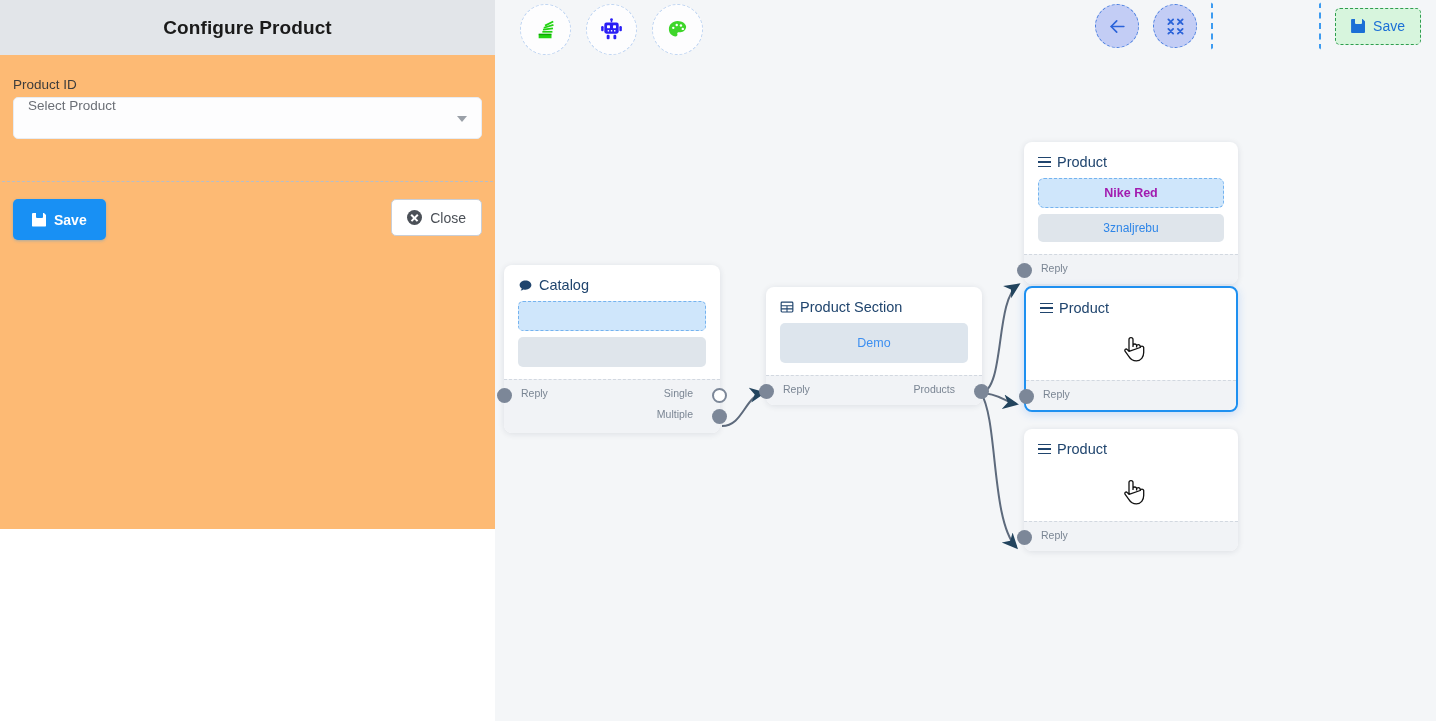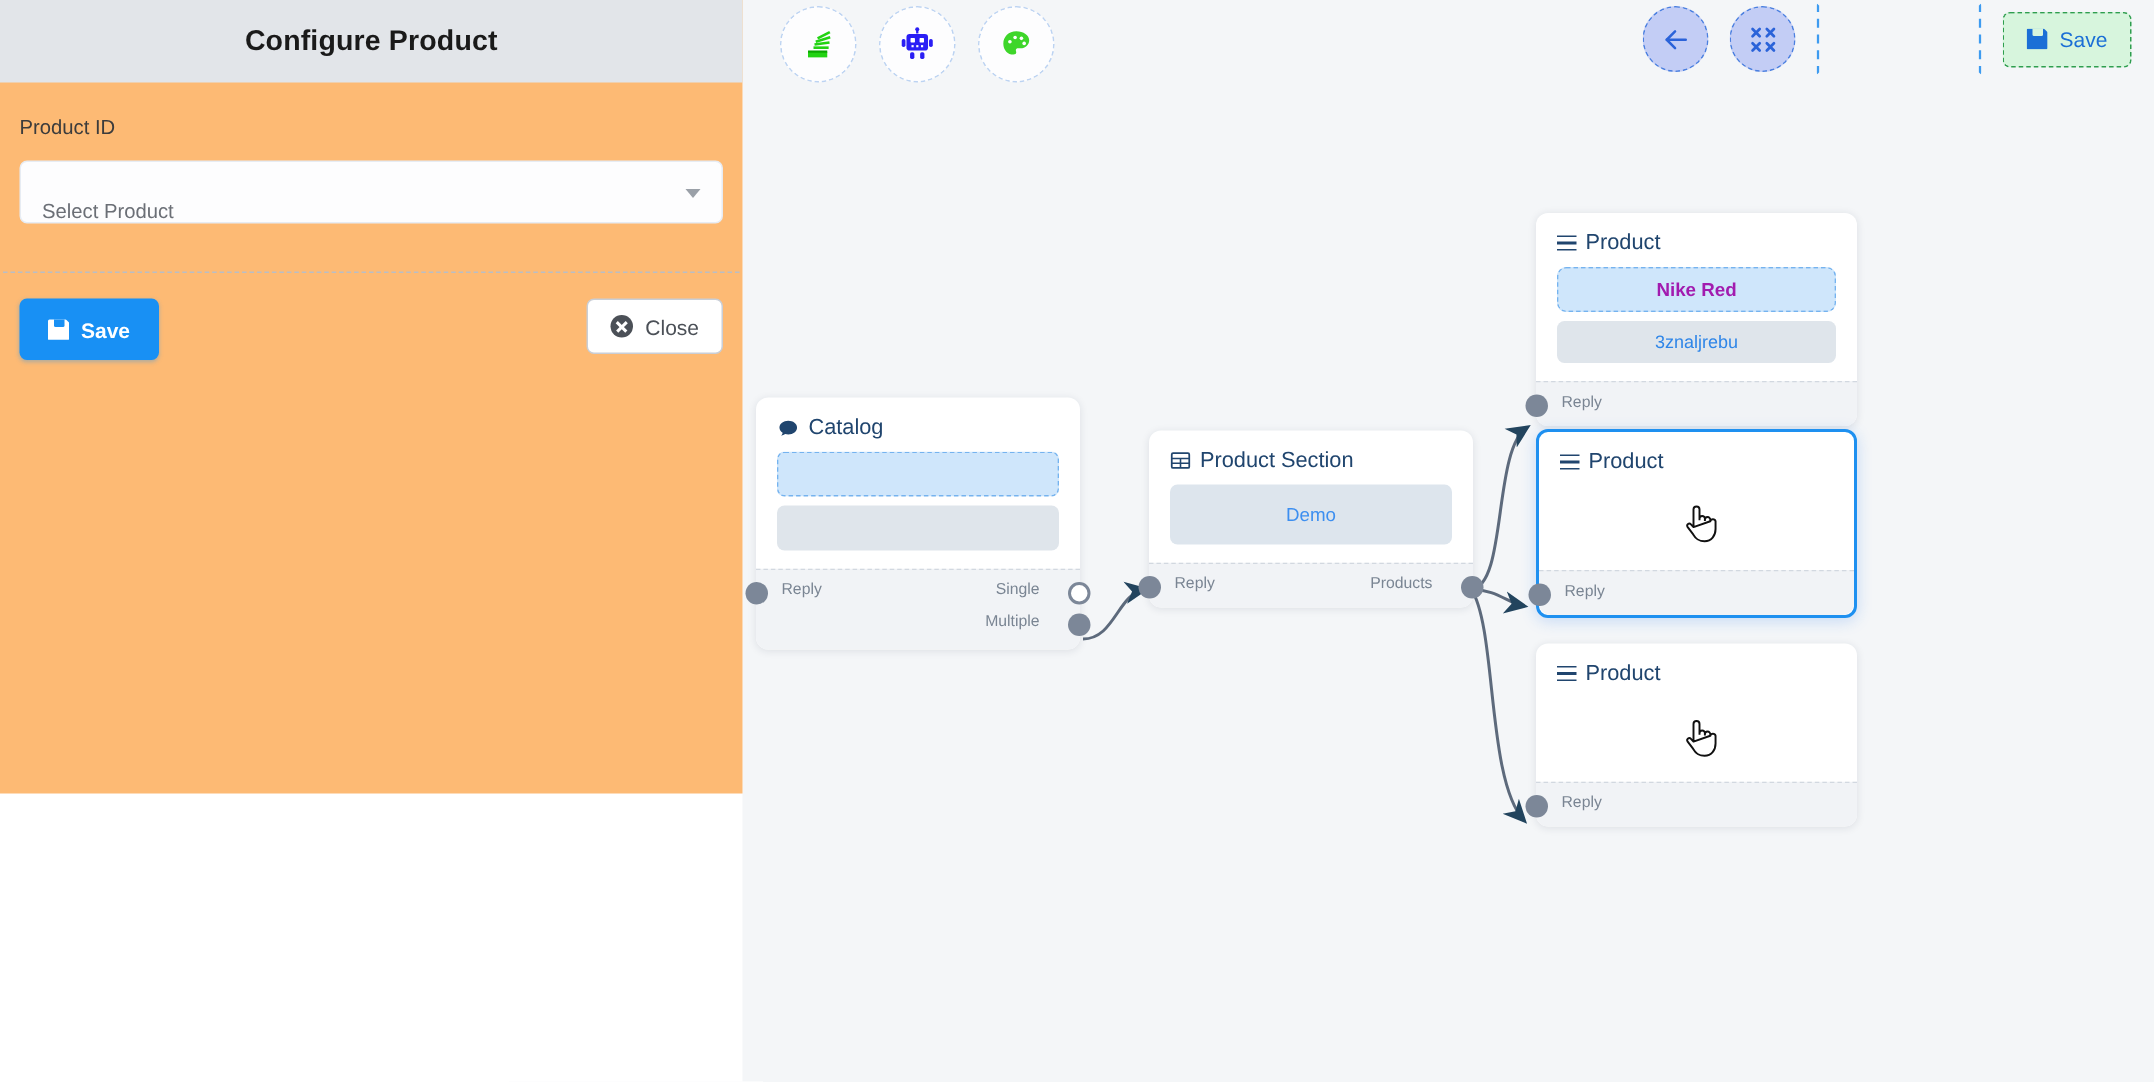--- a/index.html
+++ b/index.html
@@ -25,29 +25,29 @@
     height: 55px;
     background: #e2e5e9;
     display: flex; align-items: center; justify-content: center;
   }
   .panel-title {
     font-size: 19px; font-weight: bold; color: #1a1a1a;
     letter-spacing: .1px;
   }
   .panel-body { padding: 22px 13px 0 13px; height: 126px; }
   .field-label {
-    font-size: 13.5px; color: #3c3c3c; margin-bottom: 15px; display: block;
+    font-size: 13.5px; color: #3c3c3c; margin-bottom: 5px; display: block;
   }
   .select-box {
     position: relative;
     height: 42px;
     border: 1px solid #e7ecf3;
     border-radius: 5px;
     background: #fdfdfe;
-    display: flex; align-items: flex-end;
+    display: flex; align-items: flex-start;
     padding: 0 14px;
     cursor: pointer;
   }
   .select-value { font-size: 13.5px; color: #6b6f76; }
   .select-caret {
     position: absolute; right: 14px; top: 50%;
     width: 0; height: 0; margin-top: -2px;
     border-left: 5px solid transparent;
     border-right: 5px solid transparent;
     border-top: 6px solid #9aa0a8;

